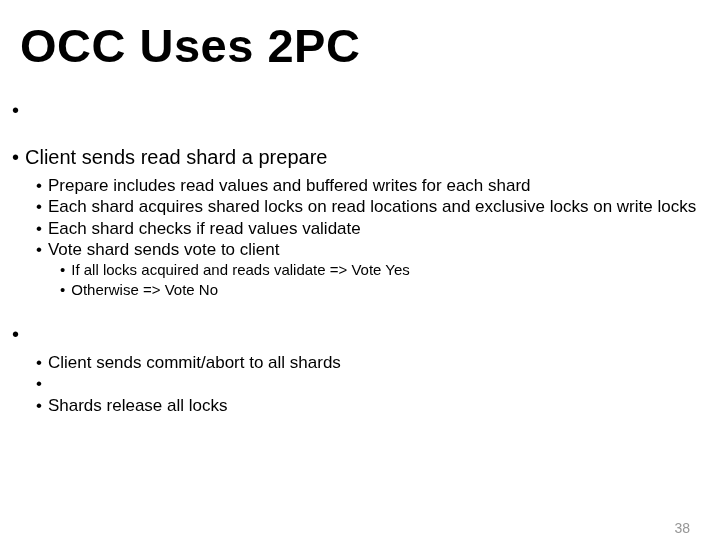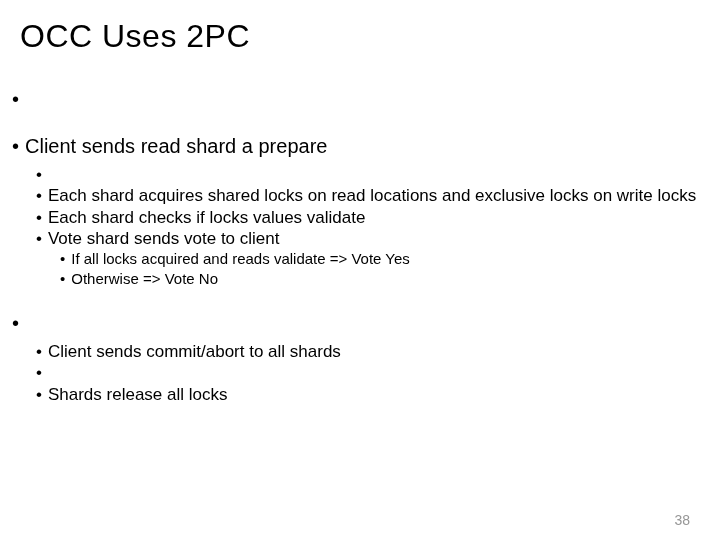--- a/index.html
+++ b/index.html
@@ -10,24 +10,24 @@
     body {
       width: 720px;
       height: 540px;
       background: #ffffff;
       font-family: Arial, Helvetica, sans-serif;
       color: #000000;
       position: relative;
       padding: 18px 12px 12px 12px;
     }
     .title {
-      font-size: 32px;
-      font-weight: normal;
+      font-size: 47px;
+      font-weight: bold;
       margin-left: 8px;
-      margin-bottom: 33px;
+      margin-bottom: 26px;
       letter-spacing: 0.5px;
     }
     .level1 {
       font-size: 20px;
       margin-left: 0px;
       margin-bottom: 6px;
     }
     .level1-wrapper {
       margin-bottom: 24px;
     }
@@ -43,21 +43,21 @@
     }
     .bullet-row {
       display: flex;
     }
     .bullet-dot {
       flex-shrink: 0;
       margin-right: 6px;
     }
     .slide-number {
       position: absolute;
-      bottom: 12px;
+      bottom: 4px;
       right: 30px;
       font-size: 14px;
       color: #969696;
     }
   </style>
 </head>
 <body>
 
 <div class="title">OCC Uses 2PC</div>
 
@@ -67,28 +67,29 @@
   </div>
 </div>
 
 <div class="level1-wrapper">
   <div class="level1 bullet-row">
     <span class="bullet-dot">•</span>
     <span>Client sends read shard a prepare</span>
   </div>
   <div class="level2 bullet-row">
     <span class="bullet-dot">•</span>
+    <span>Prepare includes read values and buffered writes for each shard</span>
   </div>
   <div class="level2 bullet-row">
     <span class="bullet-dot">•</span>
     <span>Each shard acquires shared locks on read locations and exclusive locks on write locks</span>
   </div>
   <div class="level2 bullet-row">
     <span class="bullet-dot">•</span>
-    <span>Each shard checks if locks values validate</span>
+    <span>Each shard checks if read values validate</span>
   </div>
   <div class="level2 bullet-row">
     <span class="bullet-dot">•</span>
     <span>Vote shard sends vote to client</span>
   </div>
   <div class="level3 bullet-row">
     <span class="bullet-dot">•</span>
     <span>If all locks acquired and reads validate =&gt; Vote Yes</span>
   </div>
   <div class="level3 bullet-row">

